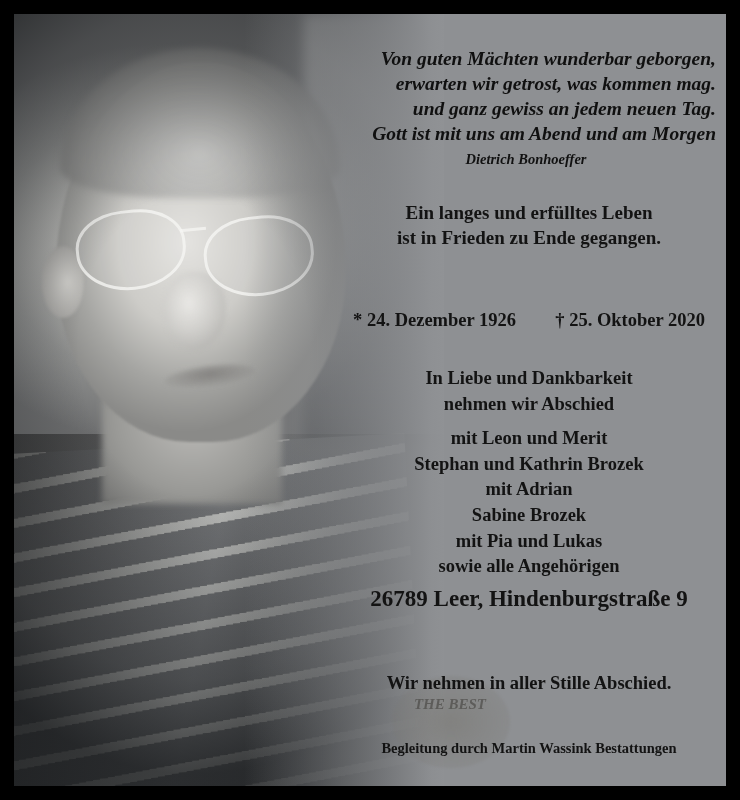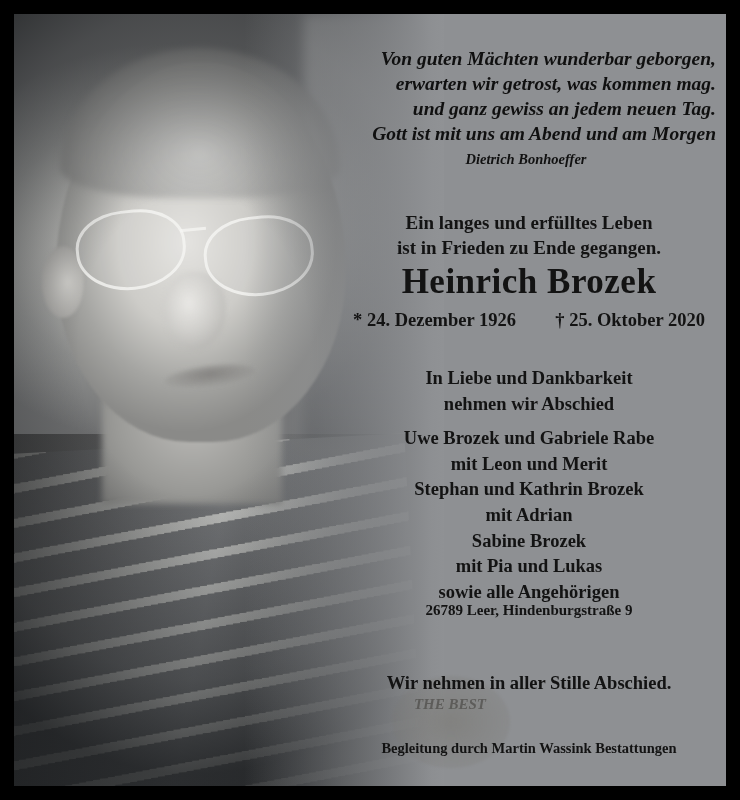--- a/index.html
+++ b/index.html
@@ -235,21 +235,21 @@
     text-align: center;
     font-weight: bold;
     font-style: italic;
     font-size: 14.5px;
     color: #111;
   }
 
   .lead {
     position: absolute;
     left: 20px;
-    top: 196px;
+    top: 186px;
     width: 390px;
     text-align: center;
     font-weight: bold;
     font-size: 19px;
     line-height: 25px;
   }
 
   .name {
     position: absolute;
     left: 20px;
@@ -280,25 +280,25 @@
     text-align: center;
     font-weight: bold;
     font-size: 18.5px;
     line-height: 25.6px;
   }
   .family .gap { display: block; height: 9px; }
 
   .address {
     position: absolute;
     left: 20px;
-    top: 588px;
-    width: 390px;
-    text-align: center;
-    font-weight: bold;
-    font-size: 15px;
+    top: 572px;
+    width: 390px;
+    text-align: center;
+    font-weight: bold;
+    font-size: 23px;
   }
 
   .quiet {
     position: absolute;
     left: 20px;
     top: 659px;
     width: 390px;
     text-align: center;
     font-weight: bold;
     font-size: 18.5px;
@@ -353,35 +353,33 @@
         <div>Gott ist mit uns am Abend und am Morgen</div>
       </div>
 
       <div class="verse-author">Dietrich Bonhoeffer</div>
 
       <div class="lead">
         <div>Ein langes und erfülltes Leben</div>
         <div>ist in Frieden zu Ende gegangen.</div>
       </div>
 
-      <div class="name">Heinrich Brozek</div>
 
       <div class="dates">
         <span>*</span>
         <span>24. Dezember 1926</span>
         <span class="sep"></span>
         <span>†</span>
         <span>25. Oktober 2020</span>
       </div>
 
       <div class="family">
         <div>In Liebe und Dankbarkeit</div>
         <div>nehmen wir Abschied</div>
         <span class="gap"></span>
-        <div>Uwe Brozek und Gabriele Rabe</div>
         <div>mit Leon und Merit</div>
         <div>Stephan und Kathrin Brozek</div>
         <div>mit Adrian</div>
         <div>Sabine Brozek</div>
         <div>mit Pia und Lukas</div>
         <div>sowie alle Angehörigen</div>
       </div>
 
       <div class="address">26789 Leer, Hindenburgstraße 9</div>
 

